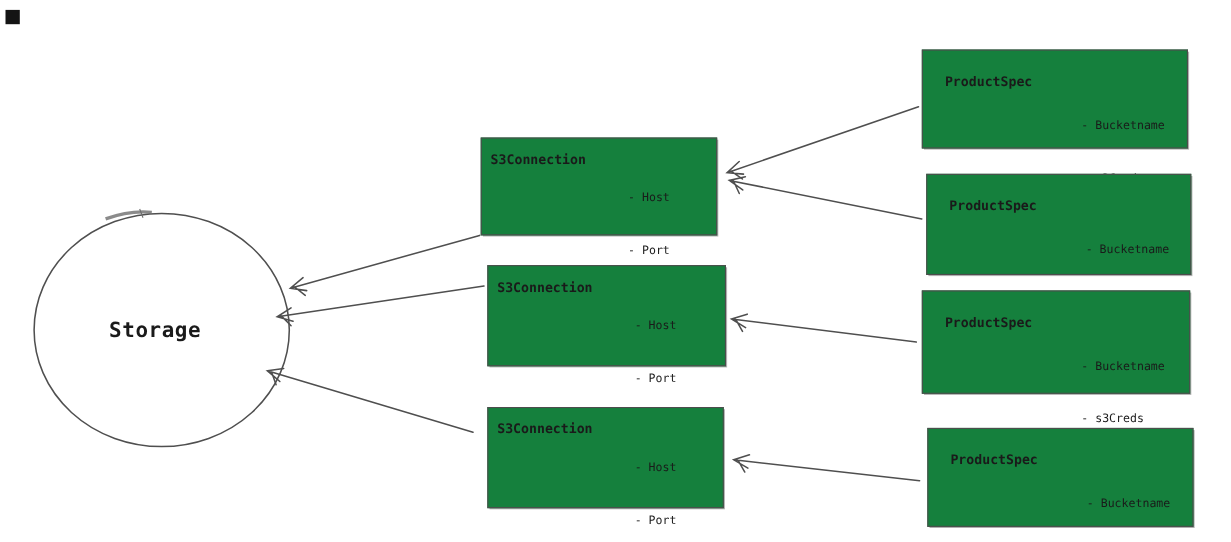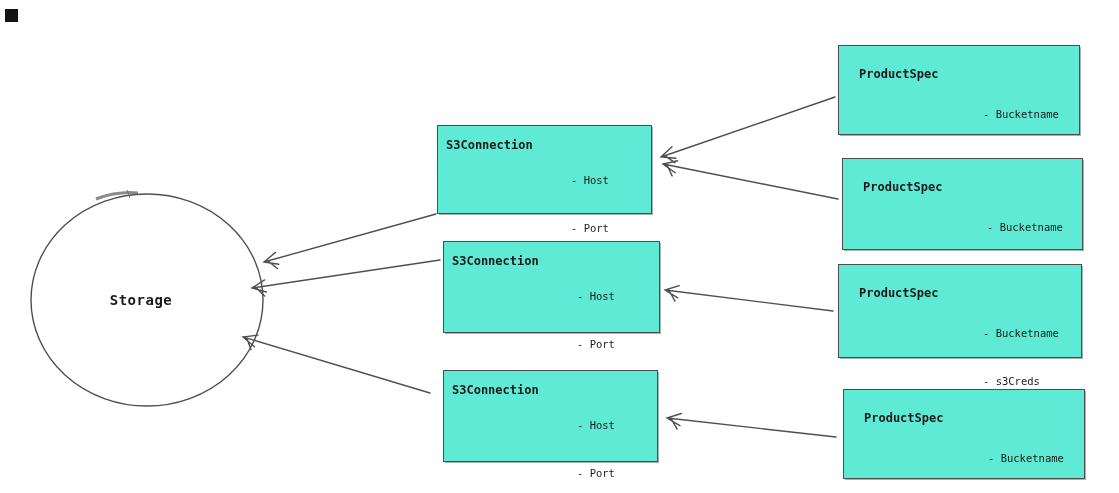--- a/index.html
+++ b/index.html
@@ -25,28 +25,28 @@
   }
   .storage-label-wrap {
     position: absolute;
     left: 31px; top: 193px;
     width: 232px; height: 214px;
     display: flex;
     align-items: center;
     justify-content: center;
   }
   .storage-label {
-    font-size: 14px;
+    font-size: 19px;
     font-weight: bold;
     letter-spacing: 0.5px;
     margin-right: 12px;
   }
   .node {
     position: absolute;
-    background: #5eead4;
+    background: #15803d;
     border: 1.5px solid #4d4d4d;
     box-shadow: 1.5px 1.5px 0 -0.5px rgba(110,110,110,0.55);
     box-sizing: border-box;
   }
   .node-title {
     position: absolute;
     font-size: 12px;
     font-weight: bold;
     white-space: nowrap;
   }

